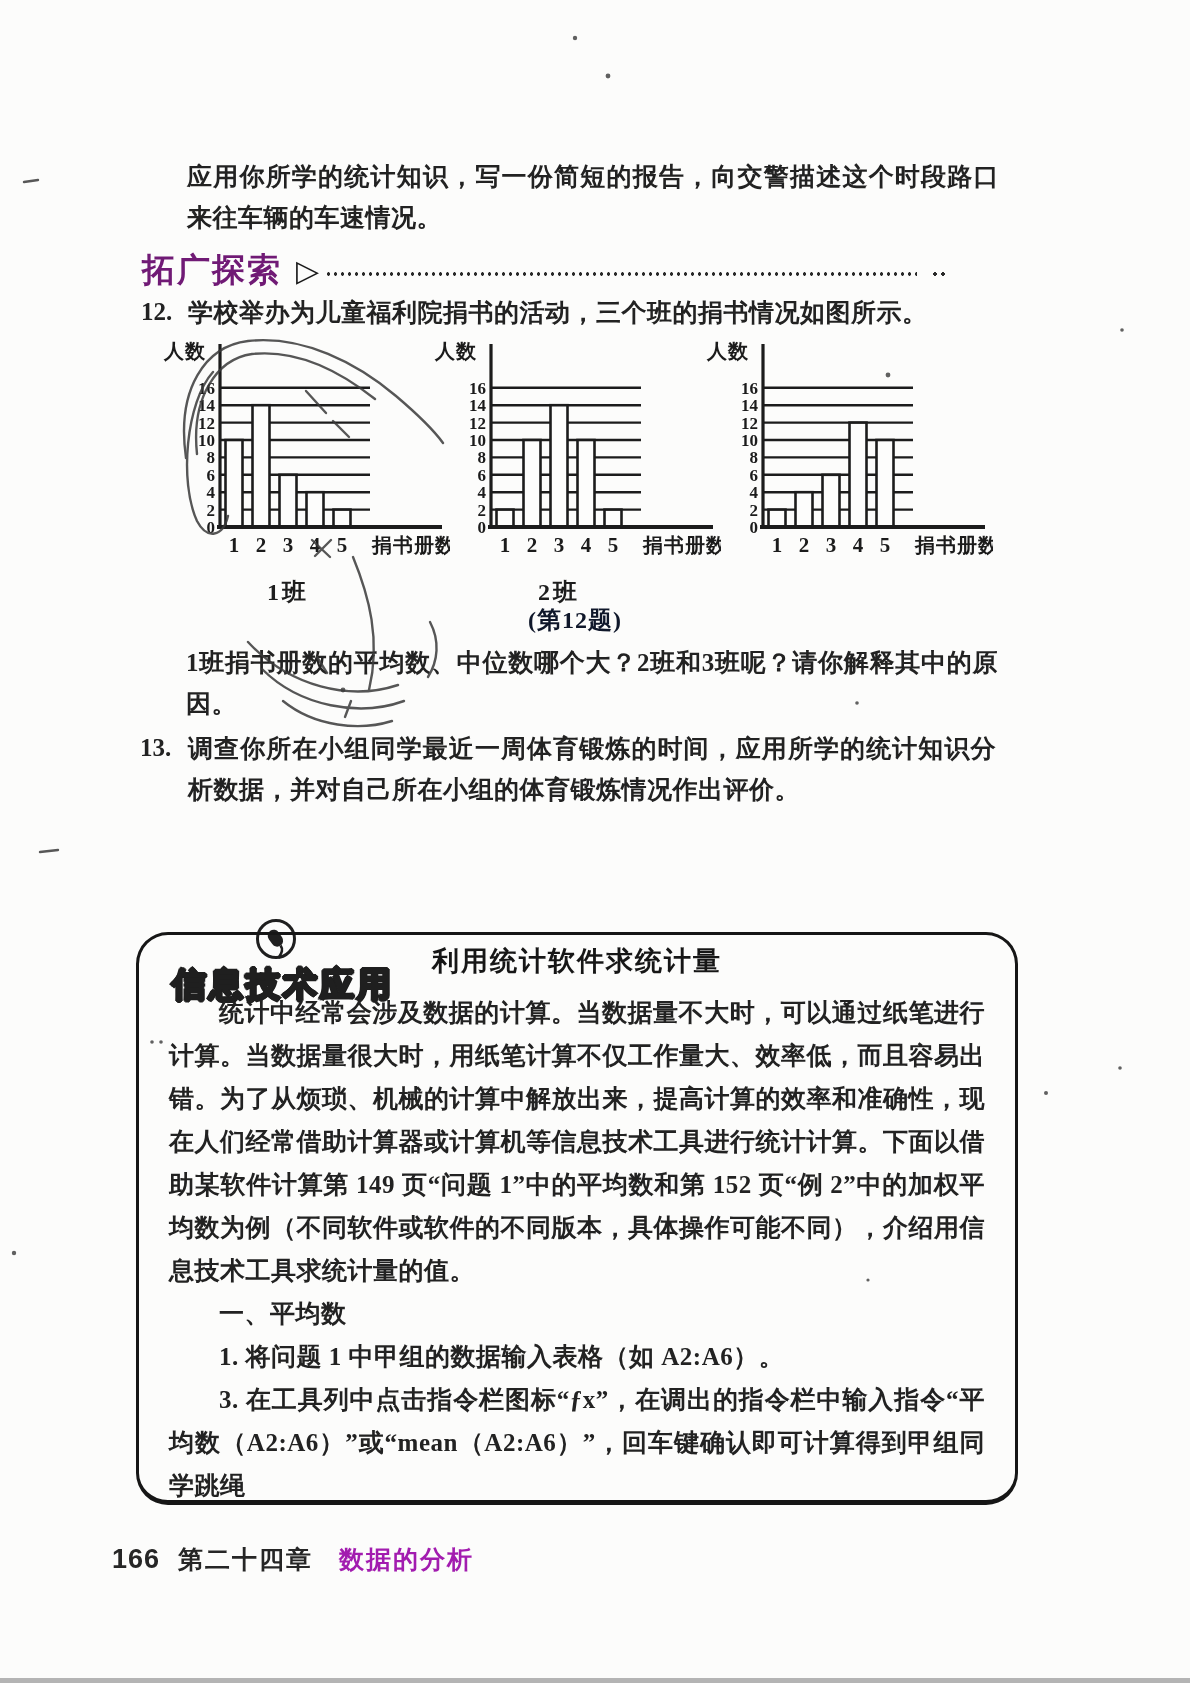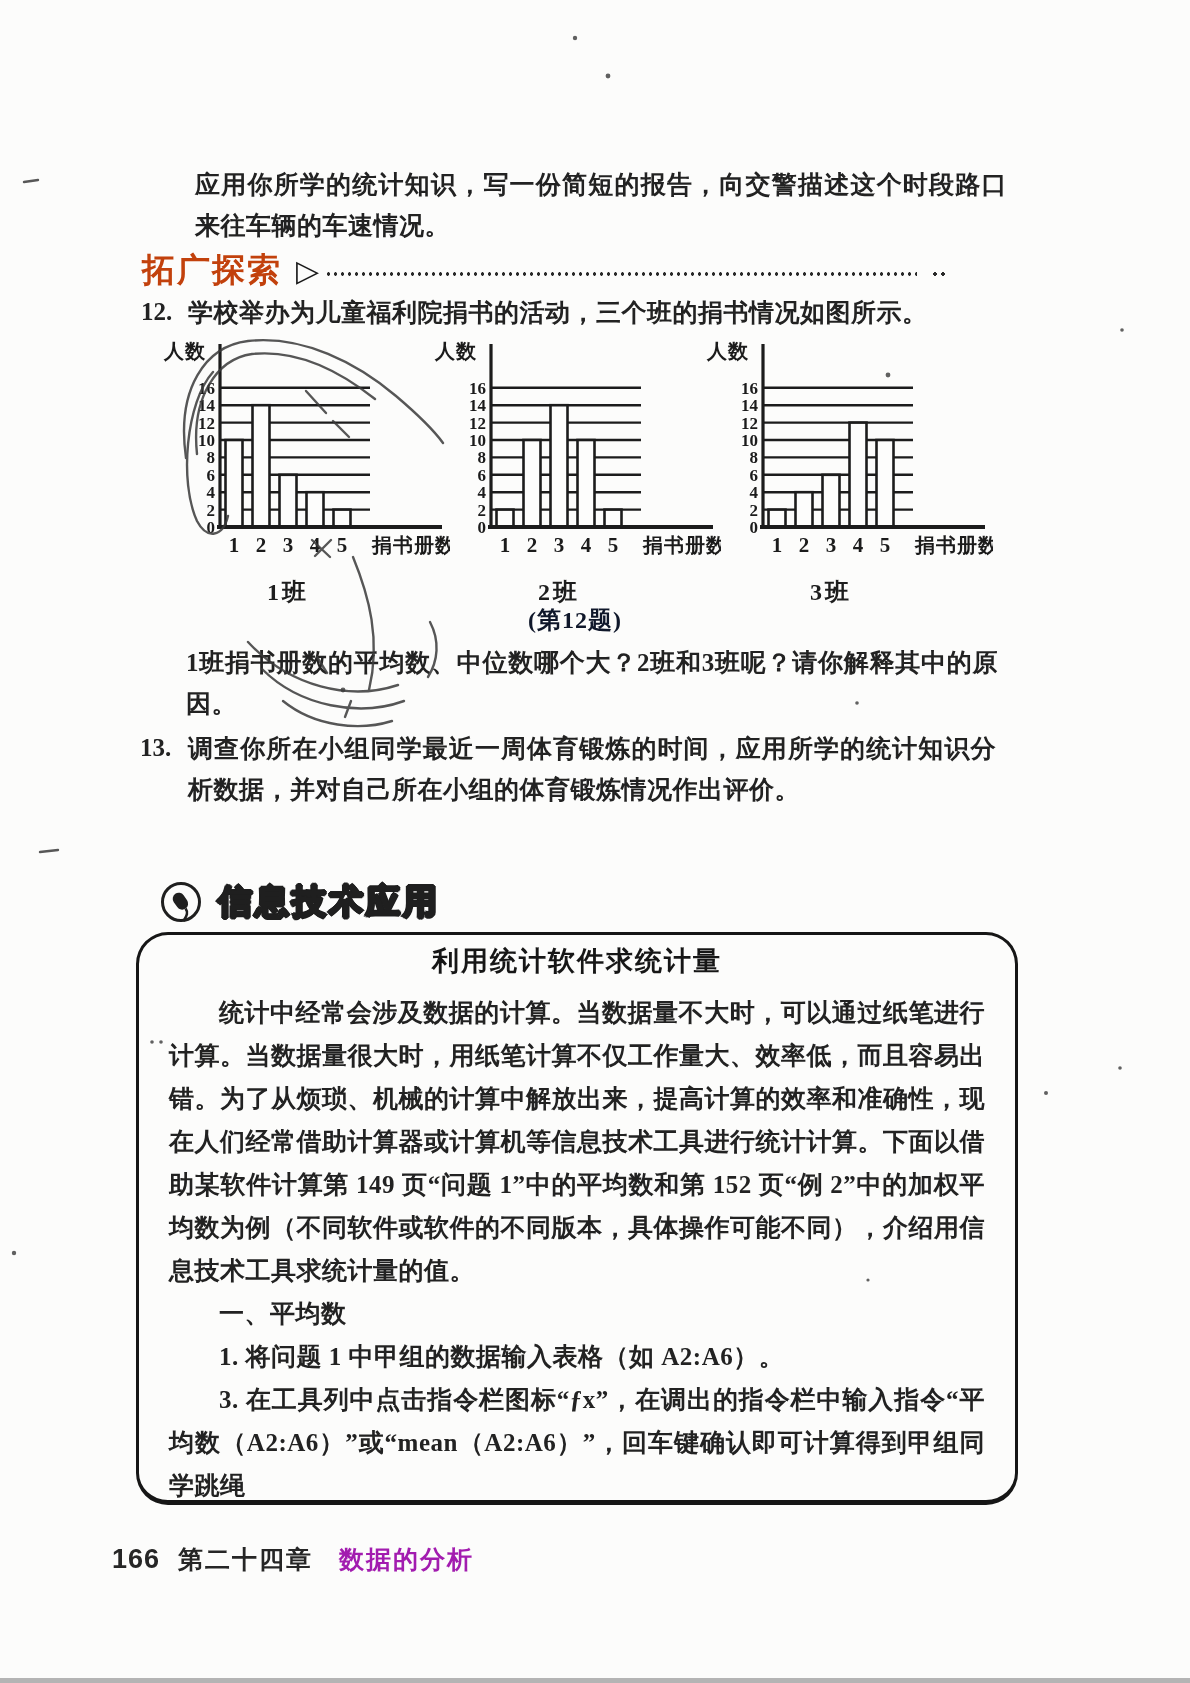--- a/index.html
+++ b/index.html
@@ -22,21 +22,21 @@
     text-align:justify;
     color:#222;
   }
   .q-number{
     font-size:25px;font-weight:800;color:#222;
     font-family:"Liberation Serif","DejaVu Serif",serif;
   }
   
   .section-header{display:flex;align-items:center;width:820px;}
   .section-header .sec-title{
-    font-size:33px;font-weight:900;letter-spacing:2px;color:#c2410c;
+    font-size:33px;font-weight:900;letter-spacing:2px;color:#701a75;
     font-family:Liberation Mono, monospace;
   }
   .section-header .triangle{
     font-size:30px;line-height:30px;margin-left:14px;color:#181818;font-weight:400;
   }
   .section-header .leader{
     flex:0 0 auto;width:592px;height:6px;margin-left:6px;margin-top:6px;
     background-image:radial-gradient(circle,#2a2a2a 1.6px,transparent 1.9px);
     background-size:7px 6px;background-repeat:repeat-x;background-position:0 50%;
   }
@@ -96,21 +96,21 @@
   .bottom-strip{
     position:absolute;left:0;bottom:0;width:100%;height:5px;background:#8d8d8d;opacity:.65;
   }
   .overlay{position:absolute;left:0;top:0;pointer-events:none;}
 </style>
 </head>
 <body>
 
 <div class="page">
 
-  <p class="abs body-text" style="left:183px;top:152px;width:812px;margin:12px;">应用你所学的统计知识，写一份简短的报告，向交警描述这个时段路口来往车辆的车速情况。</p>
+  <p class="abs body-text" style="left:183px;top:152px;width:812px;margin:4px;">应用你所学的统计知识，写一份简短的报告，向交警描述这个时段路口来往车辆的车速情况。</p>
 
   <div class="abs section-header" style="left:142px;top:248px;">
     <span class="sec-title">拓广探索</span>
     <span class="triangle">▷</span>
     <span class="leader"></span>
     <span class="leader-tail"></span>
   </div>
 
   <span class="abs q-number" style="left:141px;top:298px;">12.</span>
   <p class="abs body-text" style="left:188px;top:292px;width:812px;margin:0;">学校举办为儿童福利院捐书的活动，三个班的捐书情况如图所示。</p>
@@ -214,31 +214,30 @@
         <text x="57" y="81.20000000000002" text-anchor="end" class="ytick">14</text>
         <text x="57" y="63.80000000000001" text-anchor="end" class="ytick">16</text>
         <text x="6" y="28" class="axis-label">人数</text>
         <text x="76" y="222" text-anchor="middle" class="xtick">1</text>
         <text x="103" y="222" text-anchor="middle" class="xtick">2</text>
         <text x="130" y="222" text-anchor="middle" class="xtick">3</text>
         <text x="157" y="222" text-anchor="middle" class="xtick">4</text>
         <text x="184" y="222" text-anchor="middle" class="xtick">5</text>
         <text x="214" y="222" class="axis-label">捐书册数</text>
       </svg>
-    <div class="chart-caption">3班</div>
   </div>
 
   <div class="abs fig-caption" style="left:430px;top:604px;width:290px;">(第12题)</div>
 
   <p class="abs body-text" style="left:186px;top:642px;width:812px;margin:0;">1班捐书册数的平均数、中位数哪个大？2班和3班呢？请你解释其中的原因。</p>
 
   <span class="abs q-number" style="left:140px;top:734px;">13.</span>
   <p class="abs body-text" style="left:188px;top:728px;width:808px;margin:0;">调查你所在小组同学最近一周体育锻炼的时间，应用所学的统计知识分析数据，并对自己所在小组的体育锻炼情况作出评价。</p>
 
-  <div class="abs it-header" style="left:158px;top:879px;">
+  <div class="abs it-header" style="left:158px;top:916px;flex-direction:column;">
     <svg width="46" height="46" viewBox="0 0 46 46">
       <circle cx="23" cy="23" r="18.5" fill="none" stroke="#1f1f1f" stroke-width="3"></circle>
       <g transform="rotate(-35 23 23)">
         <rect x="17" y="13" width="12" height="18" rx="6" fill="#1f1f1f"></rect>
         <path d="M 23 31 C 23 37 18 38 14 40" fill="none" stroke="#1f1f1f" stroke-width="2.6"></path>
       </g>
     </svg>
     <span class="it-title">信息技术应用</span>
   </div>
 

